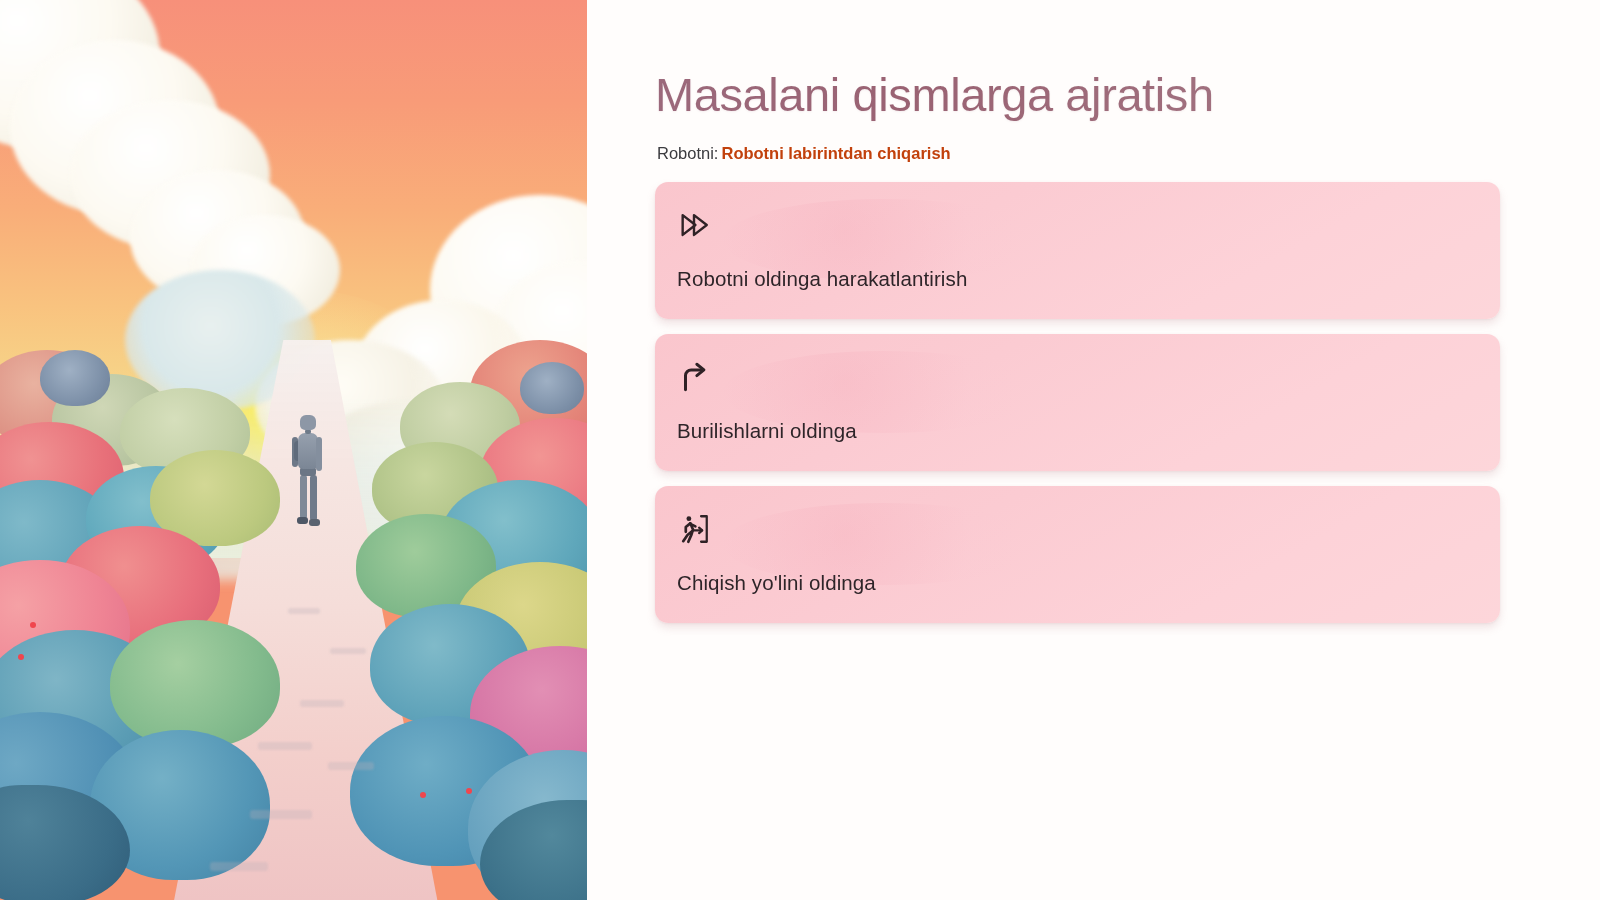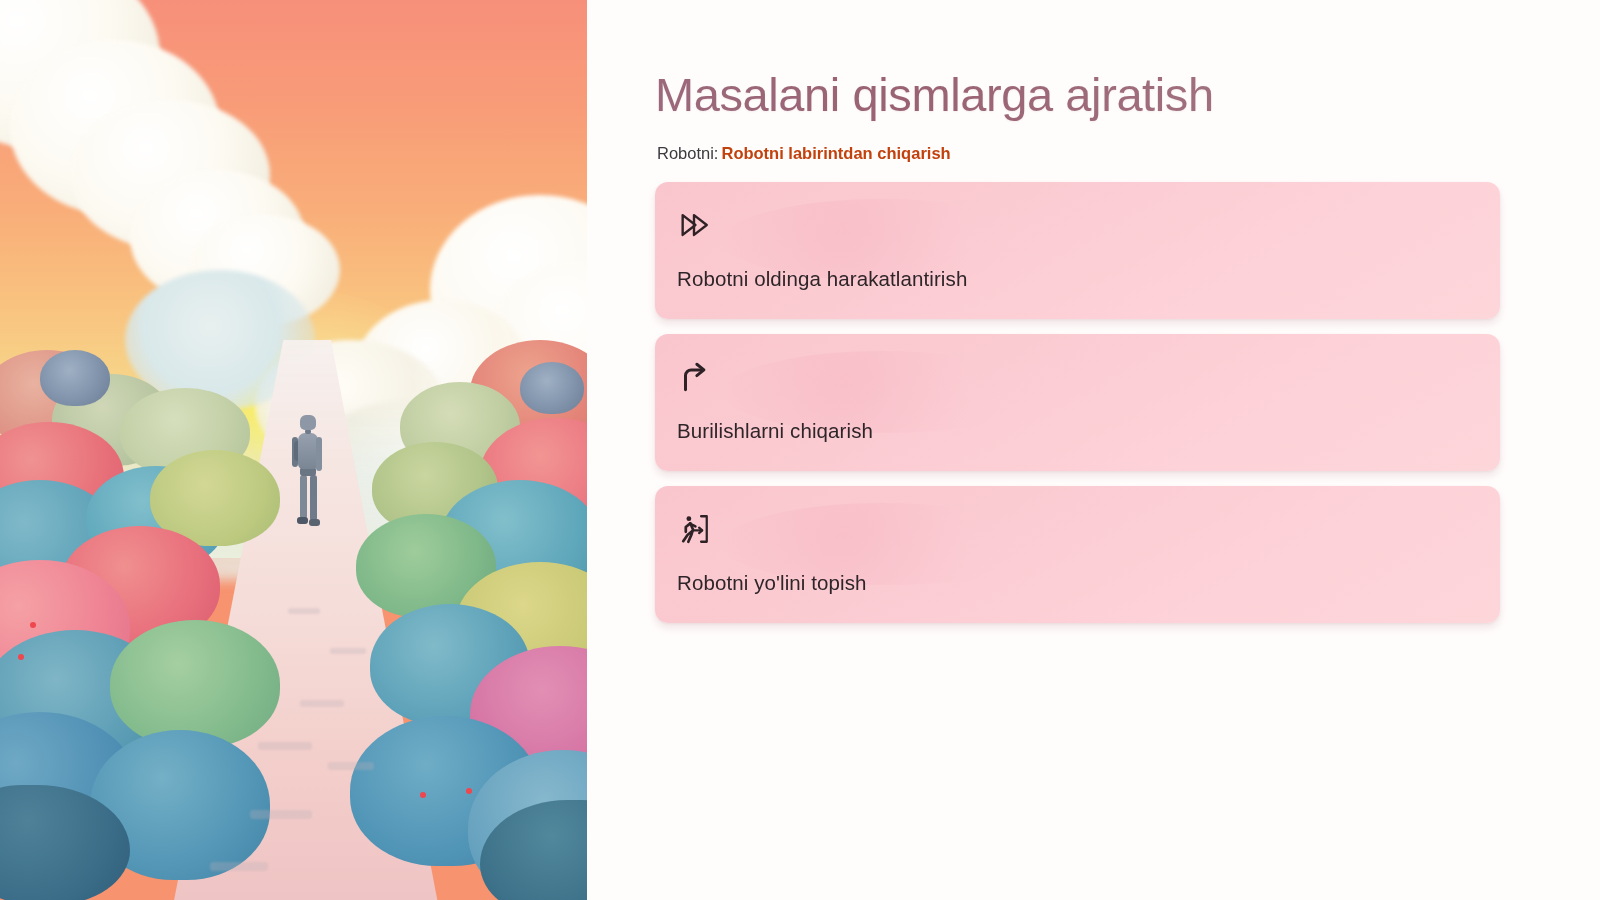--- a/index.html
+++ b/index.html
@@ -366,36 +366,36 @@
           <div class="card-label">Robotni oldinga harakatlantirish</div>
         </div>
 
         <div class="card">
           <span class="card-icon">
             <svg viewBox="0 0 24 24" fill="none" stroke="currentColor" stroke-width="2.1" stroke-linecap="round" stroke-linejoin="round">
               <path d="M6 21 V11 a4 4 0 0 1 4 -4 h8"></path>
               <polyline points="14,3 19,7 14,11"></polyline>
             </svg>
           </span>
-          <div class="card-label">Burilishlarni chiqarish</div>
+          <div class="card-label">Burilishlarni oldinga</div>
         </div>
 
 
         <div class="card">
           <span class="card-icon">
             <svg viewBox="0 0 24 24" fill="none" stroke="currentColor" stroke-width="1.6" stroke-linecap="round" stroke-linejoin="round">
               <path d="M17 3 H21 V21 H17"></path>
               <circle cx="8.4" cy="4.7" r="1.7" fill="currentColor" stroke="none"></circle>
               <path d="M9.4 8 L6.2 10.6 L6.2 14" stroke-width="1.9"></path>
               <path d="M9.4 8 L11.3 12.4 L10.2 16 L8 21" stroke-width="1.9"></path>
               <path d="M10.6 13.6 L7.4 16.2 L4.4 20.6" stroke-width="1.9"></path>
               <path d="M9.8 8.6 L13 10.2" stroke-width="1.8"></path>
               <path d="M12.2 13 H17.6"></path>
               <polyline points="15.6,11.1 17.8,13 15.6,14.9"></polyline>
             </svg>
           </span>
-          <div class="card-label">Robotni yo'lini topish</div>
+          <div class="card-label">Chiqish yo'lini oldinga</div>
         </div>
 
       </div>
     </div>
   </div>
 </div>
 
 </body></html>

